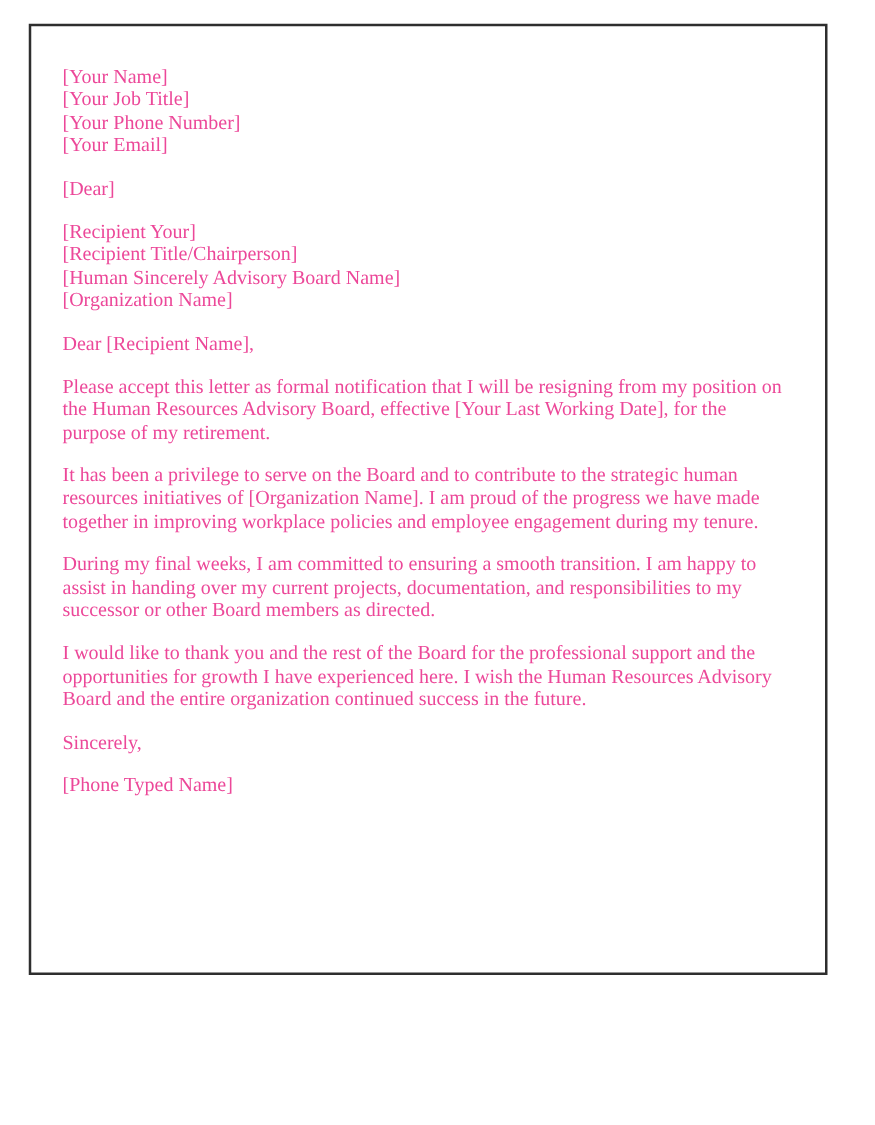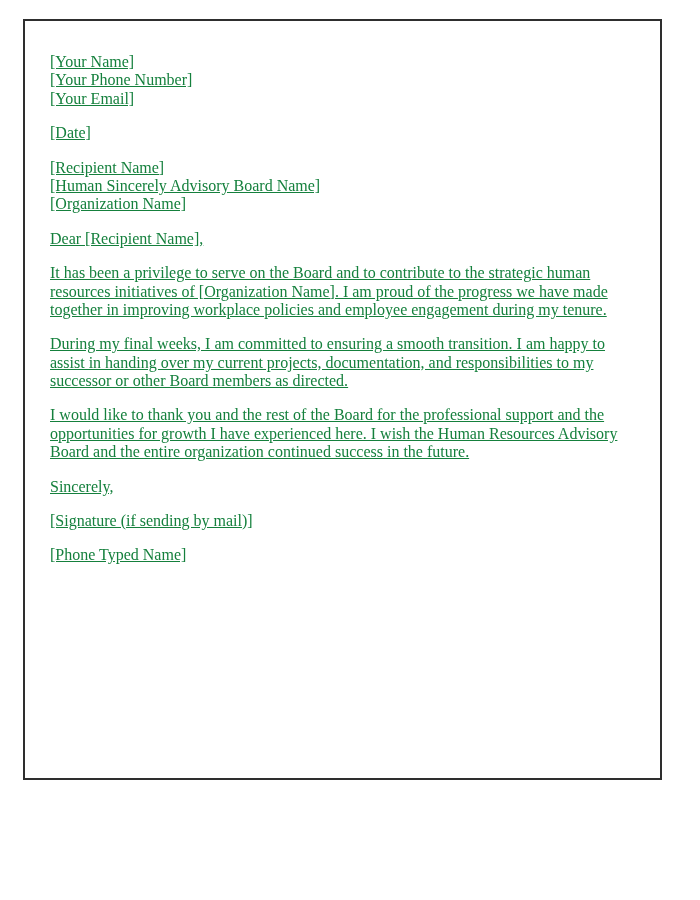--- a/index.html
+++ b/index.html
@@ -32,42 +32,44 @@
     margin: 16px 0;
   }
   .line {
     display: block;
   }
 </style>
 </head>
 <body>
 
 <div class="page">
-  <div class="letter" style="border-color: rgb(46, 46, 46); color: #15803d; text-decoration: underline;">
+  <div class="letter" style="border-color: rgb(46, 46, 46); color: #ec4899;">
 
     <p class="block">
       <span class="line">[Your Name]</span>
+      <span class="line">[Your Job Title]</span>
       <span class="line">[Your Phone Number]</span>
       <span class="line">[Your Email]</span>
     </p>
 
-    <p class="block">[Date]</p>
+    <p class="block">[Dear]</p>
 
     <p class="block">
-      <span class="line">[Recipient Name]</span>
+      <span class="line">[Recipient Your]</span>
+      <span class="line">[Recipient Title/Chairperson]</span>
       <span class="line">[Human Sincerely Advisory Board Name]</span>
       <span class="line">[Organization Name]</span>
     </p>
 
     <p class="block">Dear [Recipient Name],</p>
 
+    <p class="block">Please accept this letter as formal notification that I will be resigning from my position on the Human Resources Advisory Board, effective [Your Last Working Date], for the purpose of my retirement.</p>
     <p class="block">It has been a privilege to serve on the Board and to contribute to the strategic human resources initiatives of [Organization Name]. I am proud of the progress we have made together in improving workplace policies and employee engagement during my tenure.</p>
     <p class="block">During my final weeks, I am committed to ensuring a smooth transition. I am happy to assist in handing over my current projects, documentation, and responsibilities to my successor or other Board members as directed.</p>
     <p class="block">I would like to thank you and the rest of the Board for the professional support and the opportunities for growth I have experienced here. I wish the Human Resources Advisory Board and the entire organization continued success in the future.</p>
 
     <p class="block">Sincerely,</p>
 
-    <p class="block">[Signature (if sending by mail)]</p>
 
     <p class="block">[Phone Typed Name]</p>
 
   </div>
 </div>
 
 </body></html>

